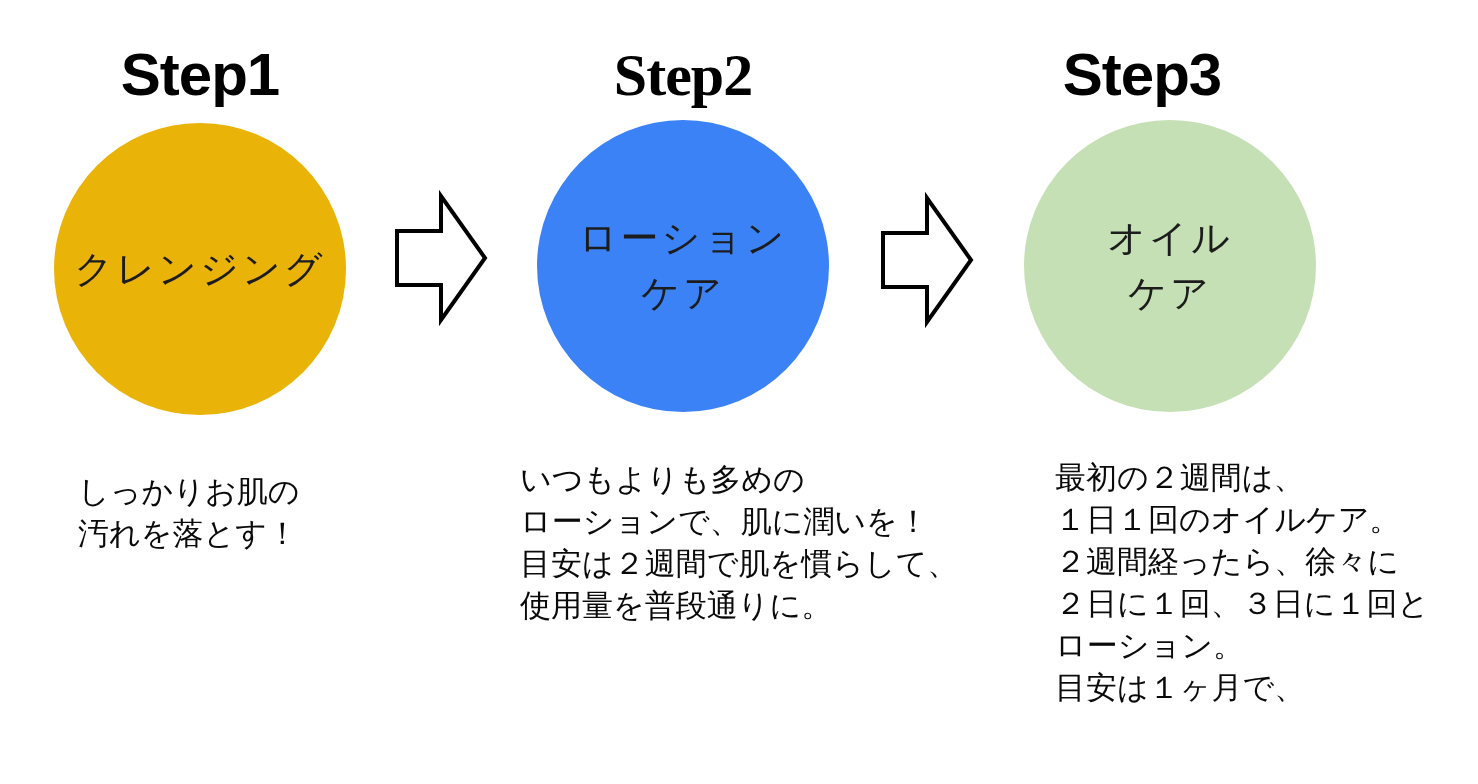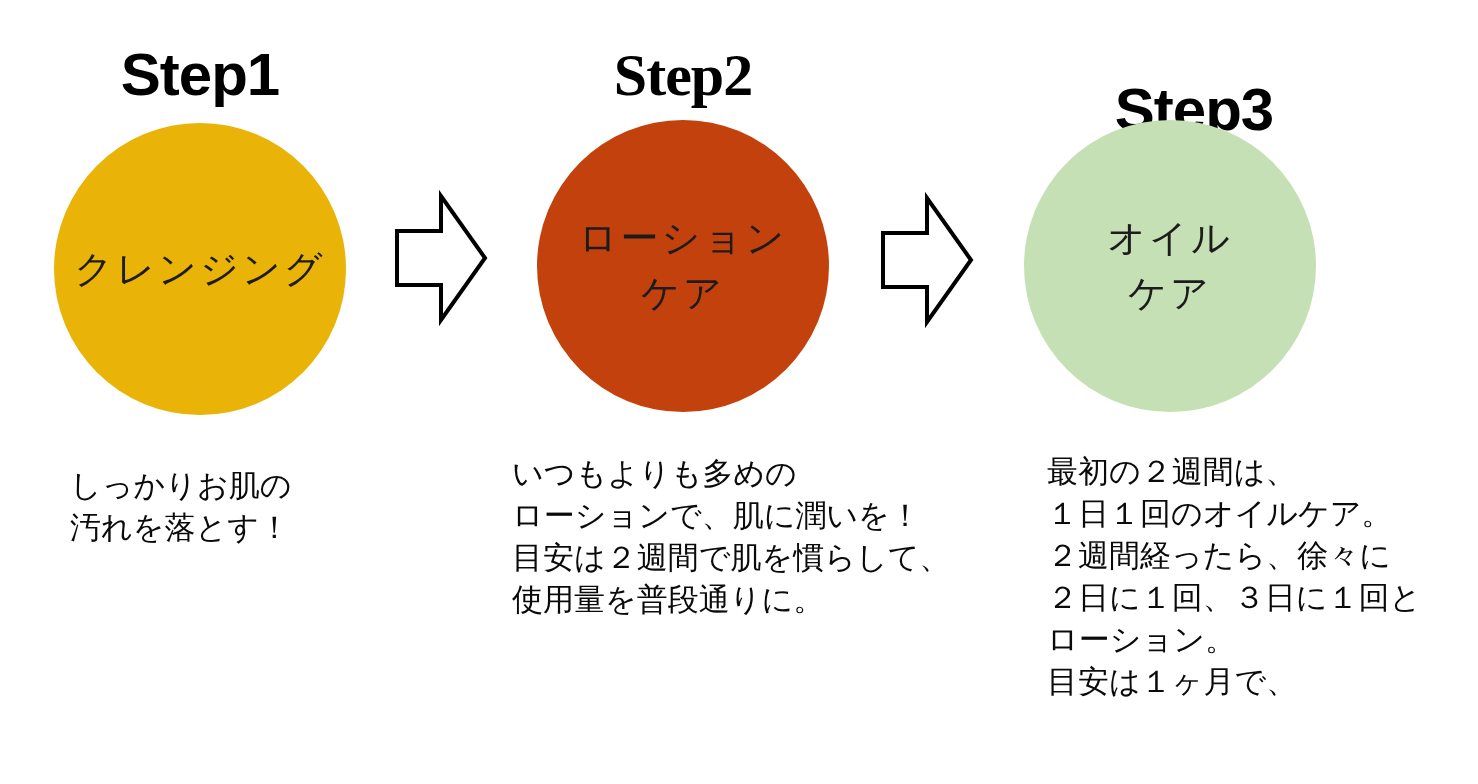--- a/index.html
+++ b/index.html
@@ -39,50 +39,50 @@
     font-family: "Liberation Serif", serif;
     font-weight: 400;
     font-size: 38px;
     line-height: 55px;
     letter-spacing: 3px;
     color: #1c1c1c;
   }
   .cline { display: block; white-space: nowrap; }
   .desc {
     position: absolute;
-    margin: 4px;
+    margin: 12px;
     font-size: 31px;
     line-height: 42px;
     color: #0a0a0a;
-    font-family: Liberation Sans, sans-serif;
+    font-family: Liberation Mono, monospace;
   }
   .dline { display: block; white-space: nowrap; }
   .arrow { position: absolute; overflow: visible; }
   .arrow polygon { stroke: currentColor; stroke-width: 4; stroke-linejoin: miter; }
 </style>
 </head>
 <body>
 
 <div class="canvas" style="background: rgb(255, 255, 255);">
 
   <h2 class="step-title" style="left:54px;  width:292px;">Step1</h2>
   <h2 class="step-title" style="left:537px; width:292px;font-family:Liberation Serif, serif;">Step2</h2>
-  <h2 class="step-title" style="left:1048px;width:292px;margin-top:35px;">Step3</h2>
+  <h2 class="step-title" style="left:996px;width:292px;">Step3</h2>
 
   <div class="circle" style="left: 54px; top: 123px; background: #eab308;">
     <div class="circle-label">
       <span class="cline">クレンジング</span>
     </div>
   </div>
 
   <svg class="arrow" style="left: 394px; top: 192px; color: rgb(0, 0, 0);" width="94" height="132" viewBox="0 0 94 132">
     <polygon points="3,39 47,39 47,4 91,66 47,128 47,93 3,93" fill="#ffffff"></polygon>
   </svg>
 
-  <div class="circle" style="left: 537px; top: 120px; background: #c2410c;">
+  <div class="circle" style="left: 537px; top: 120px; background: #3b82f6;">
     <div class="circle-label">
       <span class="cline">ローション</span>
       <span class="cline">ケア</span>
     </div>
   </div>
 
   <svg class="arrow" style="left: 880px; top: 194px; color: rgb(0, 0, 0);" width="94" height="132" viewBox="0 0 94 132">
     <polygon points="3,39 47,39 47,4 91,66 47,128 47,93 3,93" fill="#ffffff"></polygon>
   </svg>
 

